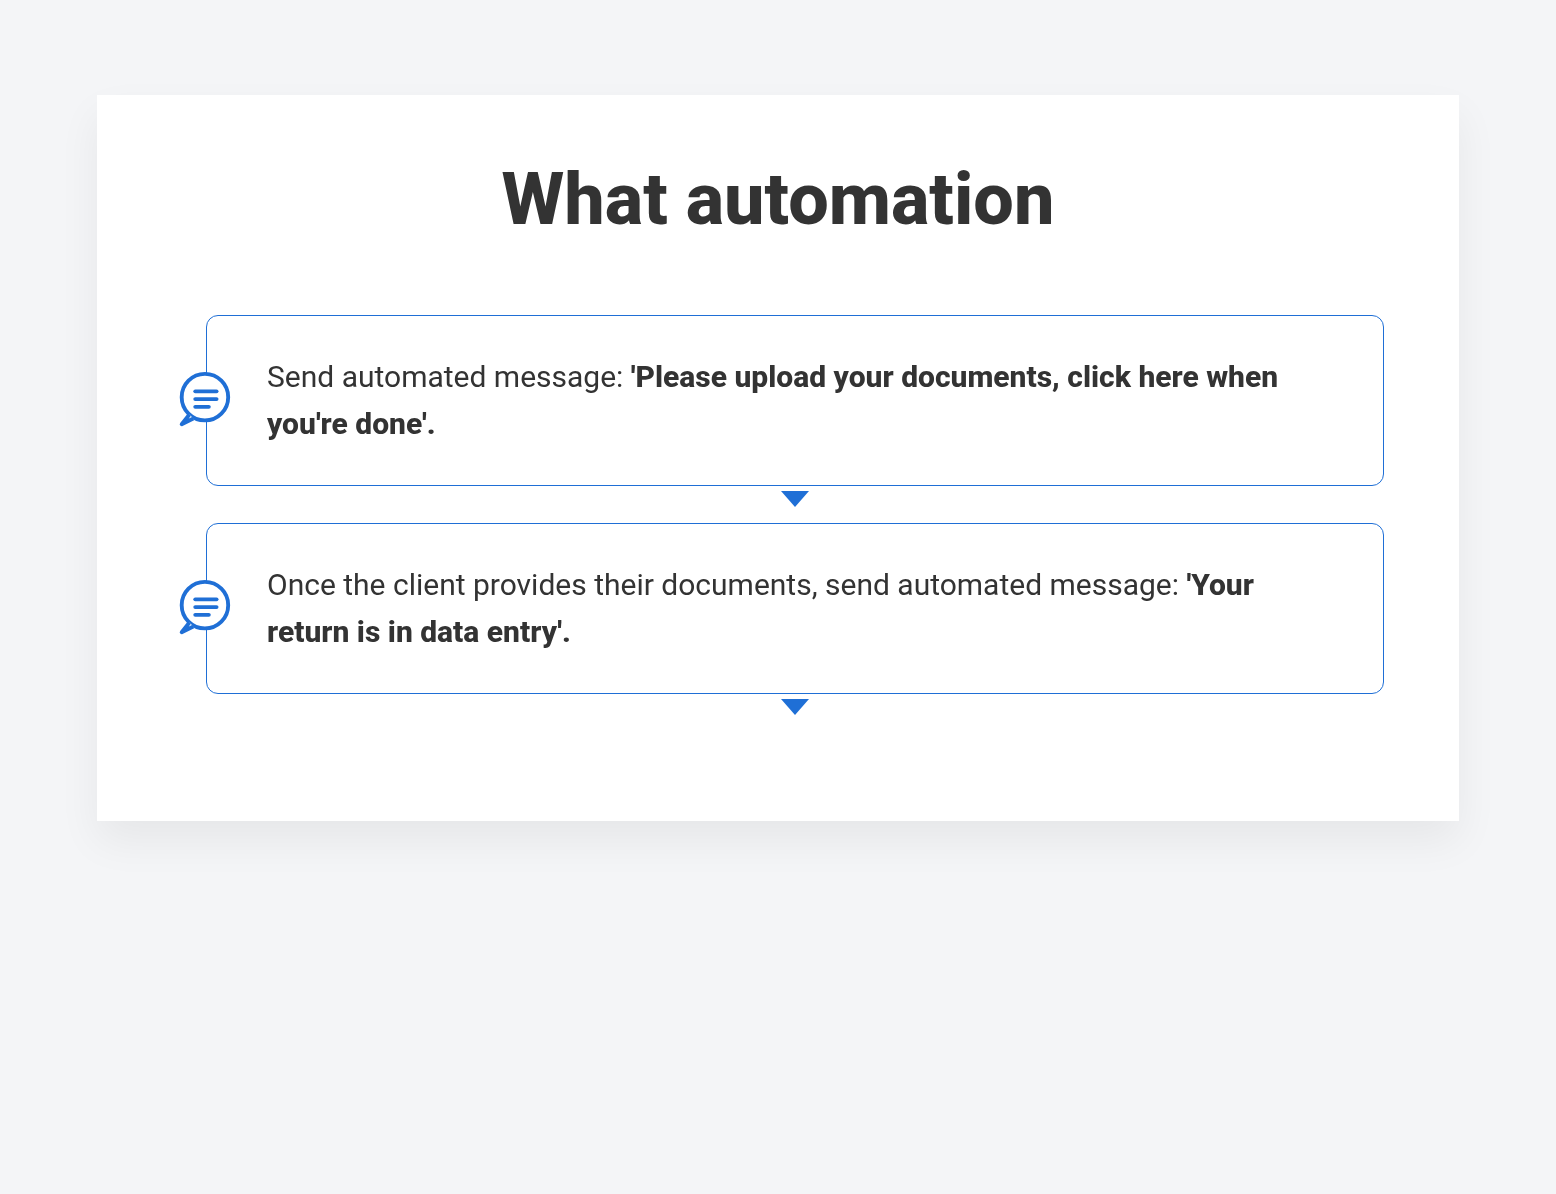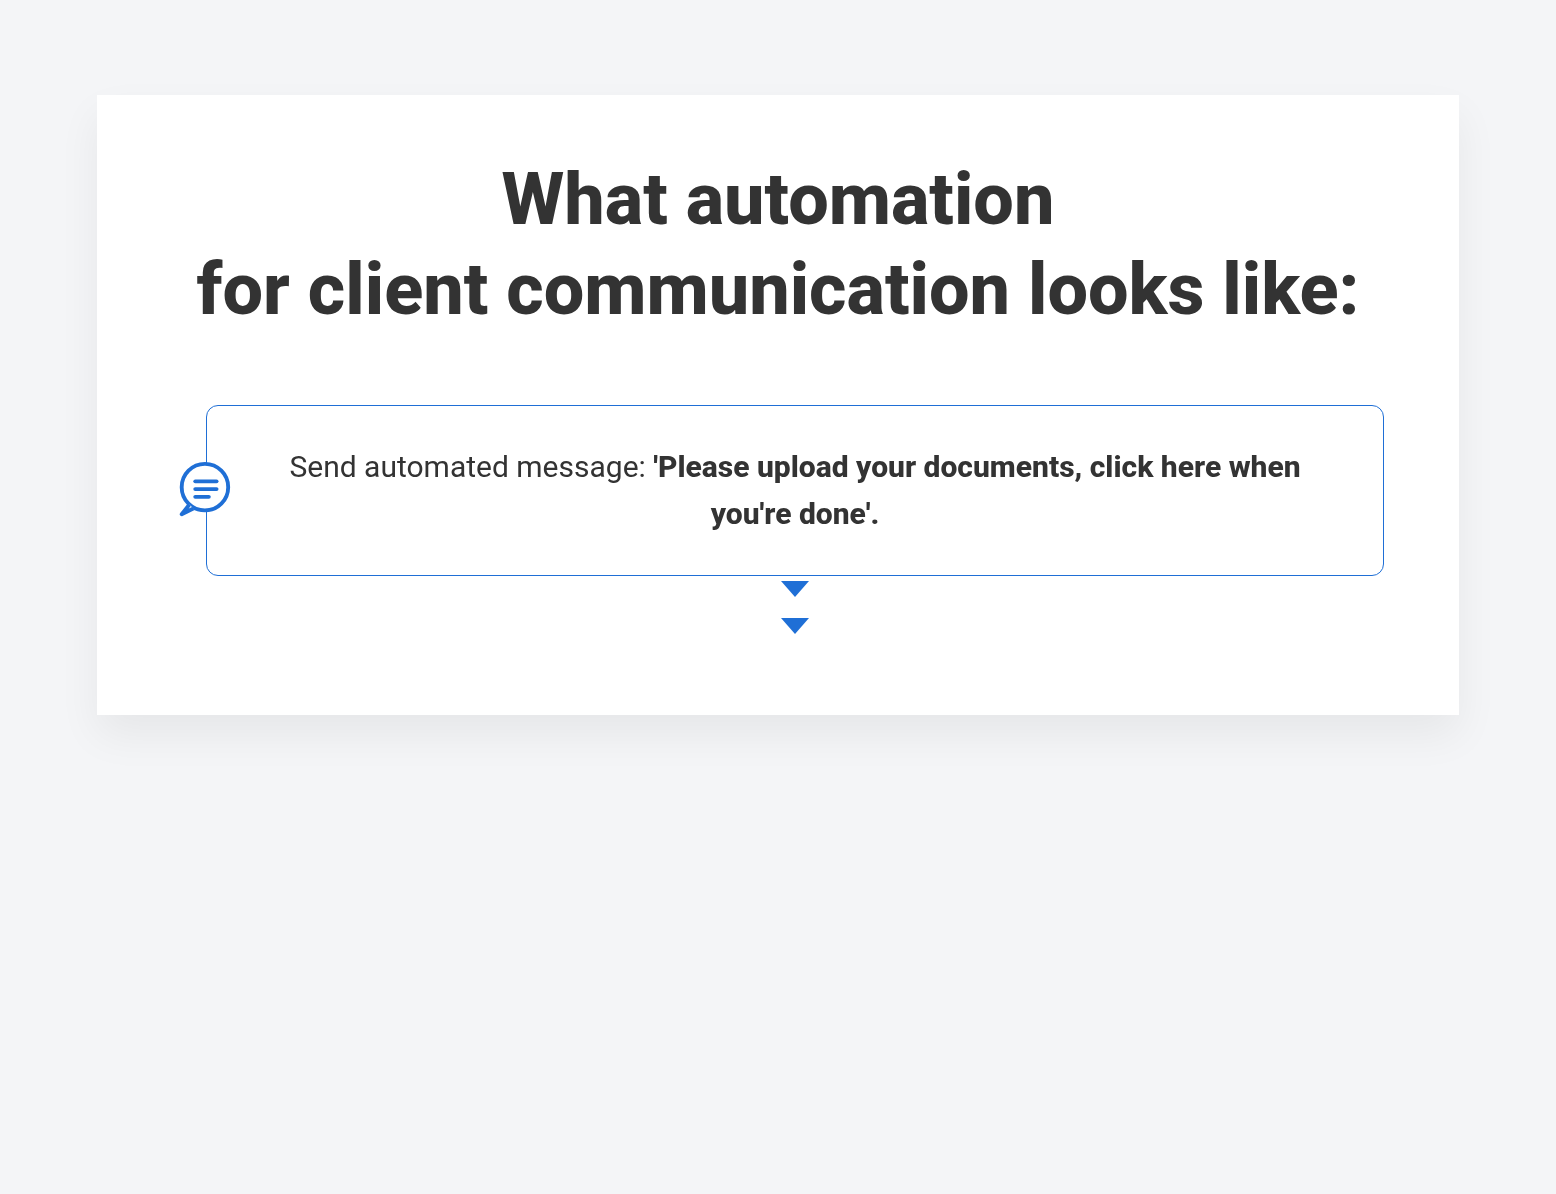--- a/index.html
+++ b/index.html
@@ -6,21 +6,21 @@
   body {
     font-family: -apple-system, BlinkMacSystemFont, "Segoe UI", Roboto, "Helvetica Neue", Arial, sans-serif;
     background: #f4f5f7;
     width: 1556px;
     height: 1194px;
     padding: 95px 97px 0 97px;
   }
   .card {
     background: #ffffff;
     width: 100%;
-    padding: 60px 75px 65px 75px;
+    padding: 60px 75px 90px 75px;
     box-shadow: 0 20px 40px rgba(0,0,0,0.06);
   }
   .title {
     text-align: center;
     font-size: 72px;
     font-weight: 800;
     color: #333333;
     line-height: 1.25;
     margin-bottom: 70px;
   }
@@ -47,21 +47,21 @@
   .chat-icon {
     width: 62px;
     height: 62px;
   }
   .step-box {
     flex: 1;
     border: 1.5px solid #1f6fd6;
     border-radius: 12px;
     background: #ffffff;
     padding: 38px 60px;
-    text-align: center;
+    text-align: left;
     color: #333333;
     font-size: 30px;
     line-height: 1.55;
   }
   .step-box b {
     font-weight: 800;
   }
   .arrow-wrap {
     display: flex;
     justify-content: center;
@@ -75,21 +75,20 @@
     border-top: 16px solid #1f6fd6;
     margin: 5px 0 16px 0;
   }
 </style>
 </head>
 <body>
 
 <div class="card">
   <h1 class="title">
     <span>What automation</span><br>
-    <span>for client communication looks like:</span>
   </h1>
 
   <div class="steps">
 
     <div class="step-row">
       <div class="icon-wrap">
         <svg class="chat-icon" viewBox="0 0 64 64" fill="none">
           <circle cx="34" cy="28" r="24" fill="#ffffff" stroke="#1f6fd6" stroke-width="4"></circle>
           <path d="M18 46 L10 56 L22 50" fill="#ffffff" stroke="#1f6fd6" stroke-width="4" stroke-linejoin="round"></path>
           <line x1="24" y1="22" x2="46" y2="22" stroke="#1f6fd6" stroke-width="4" stroke-linecap="round"></line>
@@ -99,20 +98,34 @@
       </div>
       <div class="step-box">
         <span>Send automated message: </span><b>'Please upload your documents, click here when you're done'.</b><span></span>
       </div>
     </div>
 
     <div class="arrow-wrap">
       <div class="arrow-down"></div>
     </div>
 
+    <div class="step-row">
+      <div class="icon-wrap">
+        <svg class="chat-icon" viewBox="0 0 64 64" fill="none">
+          <circle cx="34" cy="28" r="24" fill="#ffffff" stroke="#1f6fd6" stroke-width="4"></circle>
+          <path d="M18 46 L10 56 L22 50" fill="#ffffff" stroke="#1f6fd6" stroke-width="4" stroke-linejoin="round"></path>
+          <line x1="24" y1="22" x2="46" y2="22" stroke="#1f6fd6" stroke-width="4" stroke-linecap="round"></line>
+          <line x1="24" y1="30" x2="46" y2="30" stroke="#1f6fd6" stroke-width="4" stroke-linecap="round"></line>
+          <line x1="24" y1="38" x2="38" y2="38" stroke="#1f6fd6" stroke-width="4" stroke-linecap="round"></line>
+        </svg>
+      </div>
+      <div class="step-box">
+        <span>Once the client provides their documents, send automated message: </span><b>'Your return is in data entry'.</b><span></span>
+      </div>
+    </div>
 
     <div class="arrow-wrap">
       <div class="arrow-down"></div>
     </div>
 
 
   </div>
 </div>
 
 </body></html>

